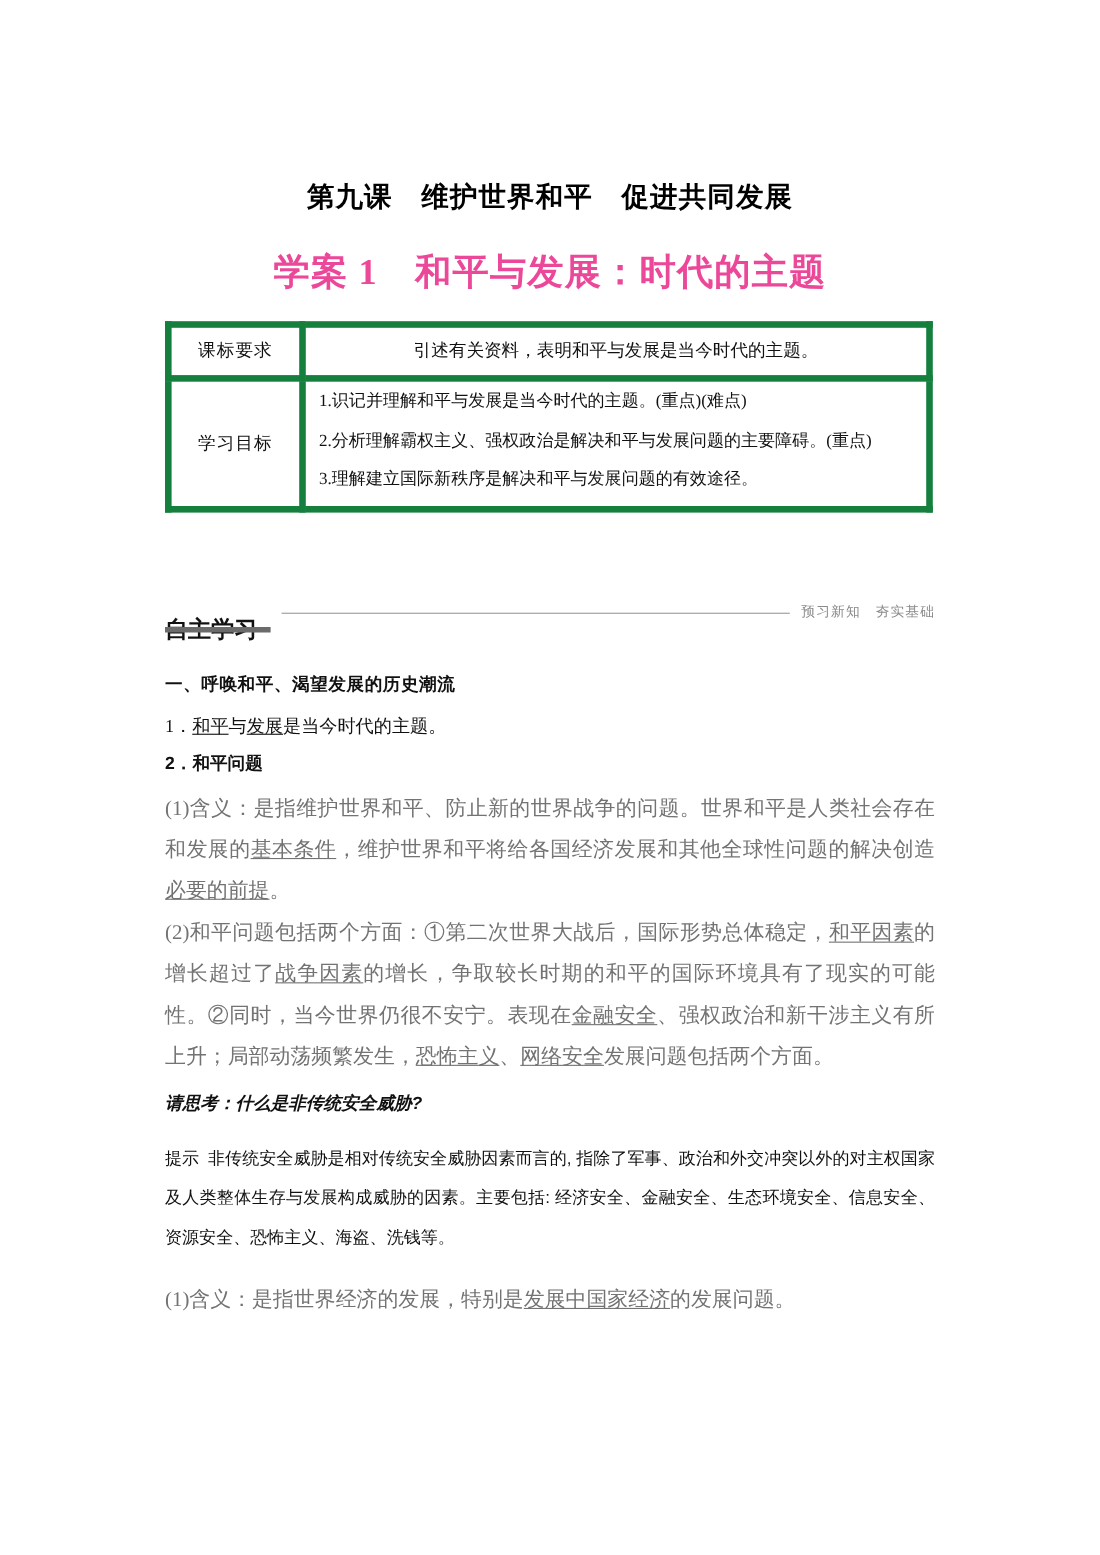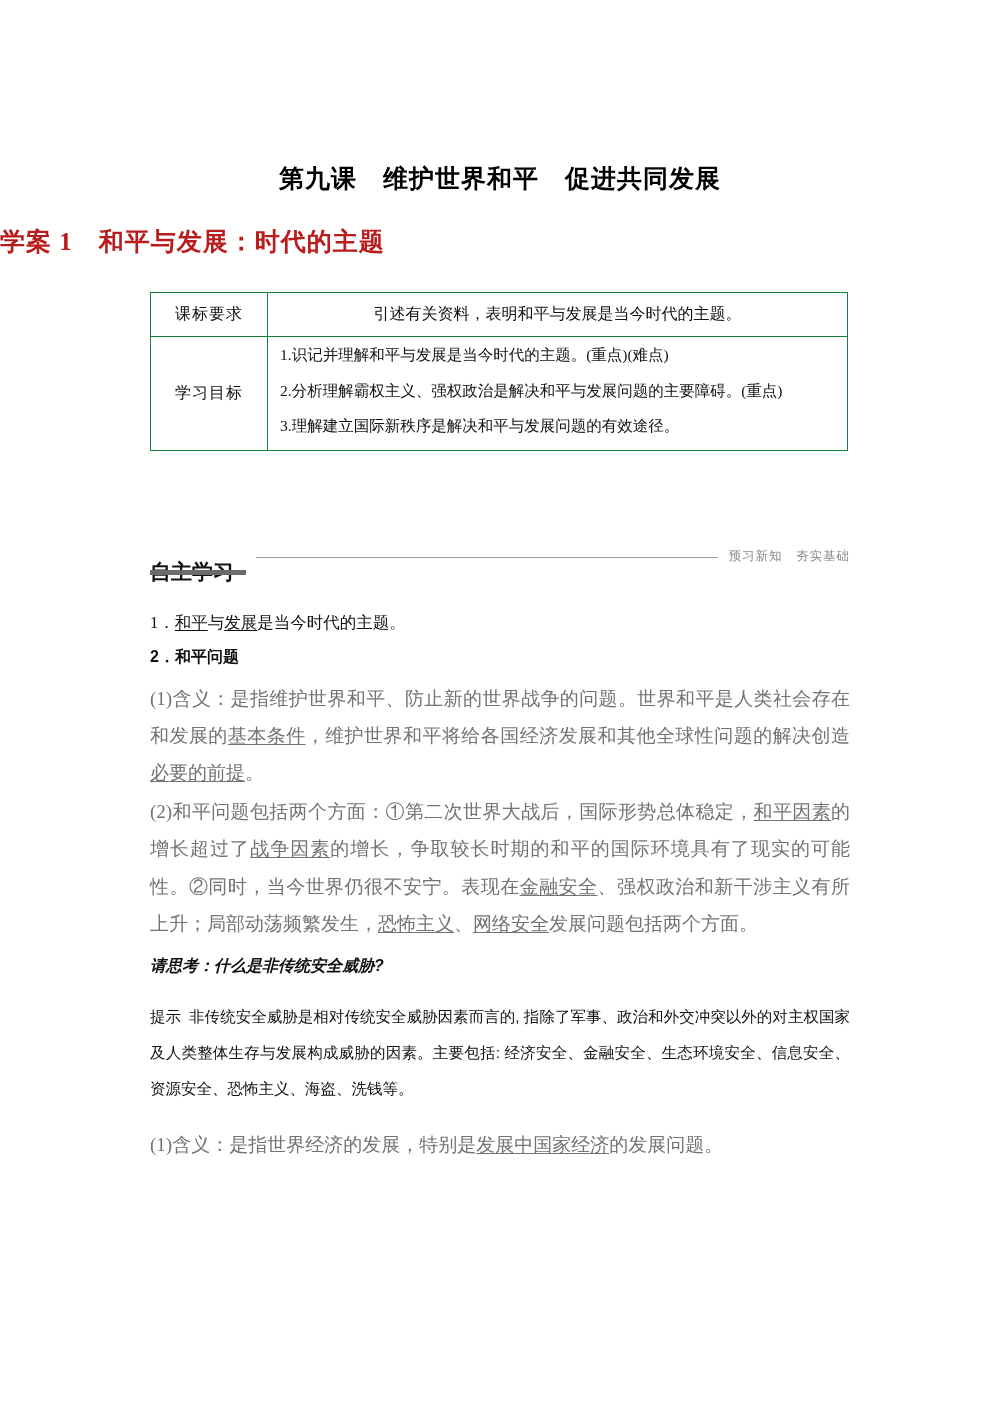--- a/index.html
+++ b/index.html
@@ -35,39 +35,39 @@
     font-size: 25px;
     letter-spacing: 1px;
     color: #000;
     margin-top: 14px;
   }
   .lesson-title {
     position: absolute;
     left: 0;
     top: 225px;
     width: 1000px;
-    text-align: left;
+    text-align: center;
     font-family: "Liberation Serif", "DejaVu Serif", serif;
     font-weight: bold;
-    font-size: 25px;
-    letter-spacing: 1px;
-    color: #b91c1c;
+    font-size: 33px;
+    letter-spacing: 1px;
+    color: #ec4899;
   }
 
   
   .obj-table {
     position: absolute;
     left: 150px;
     top: 292px;
     width: 698px;
     border-collapse: collapse;
     table-layout: fixed;
   }
   .obj-table td {
-    border: 1px solid #15803d;
+    border: 6px solid #15803d;
     vertical-align: middle;
     font-size: 15.5px;
     color: #111;
     padding: 0;
   }
   .obj-table td.label {
     width: 108px;
     text-align: center;
     font-size: 16px;
     letter-spacing: 1px;
@@ -220,20 +220,21 @@
 
   <div class="section-head">
     <span class="sh-title">自主学习</span>
     <span class="sh-bar"></span>
     <span class="sh-rule"></span>
     <span class="sh-sub">预习新知　夯实基础</span>
   </div>
 
   <div class="body-area">
 
+    <p class="h-sub">一、呼唤和平、渴望发展的历史潮流</p>
 
     <p class="num-serif"><span>1．</span><u>和平</u><span>与</span><u>发展</u><span>是当今时代的主题。</span></p>
 
     <p class="num-bold">2．和平问题</p>
 
     <p class="para"><span>(1)含义：是指维护世界和平、防止新的世界战争的问题。世界和平是人类社会存在和发展的</span><u>基本条件</u><span>，维护世界和平将给各国经济发展和其他全球性问题的解决创造</span><u>必要的前提</u><span>。</span></p>
 
     <p class="para"><span>(2)和平问题包括两个方面：①第二次世界大战后，国际形势总体稳定，</span><u>和平因素</u><span>的增长超过了</span><u>战争因素</u><span>的增长，争取较长时期的和平的国际环境具有了现实的可能性。②同时，当今世界仍很不安宁。表现在</span><u>金融安全</u><span>、强权政治和新干涉主义有所上升；局部动荡频繁发生，</span><u>恐怖主义</u><span>、</span><u>网络安全</u><span>发展问题包括两个方面。</span></p>
 
     <p class="think-q">请思考：什么是非传统安全威胁?</p>

